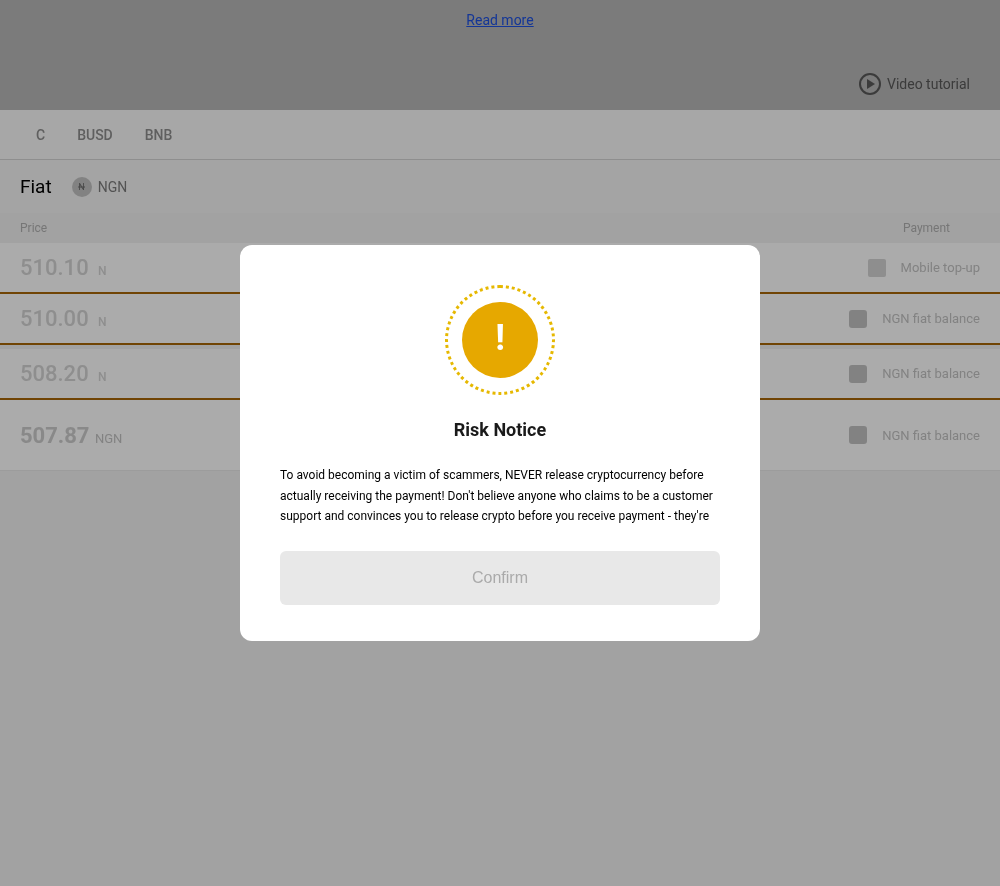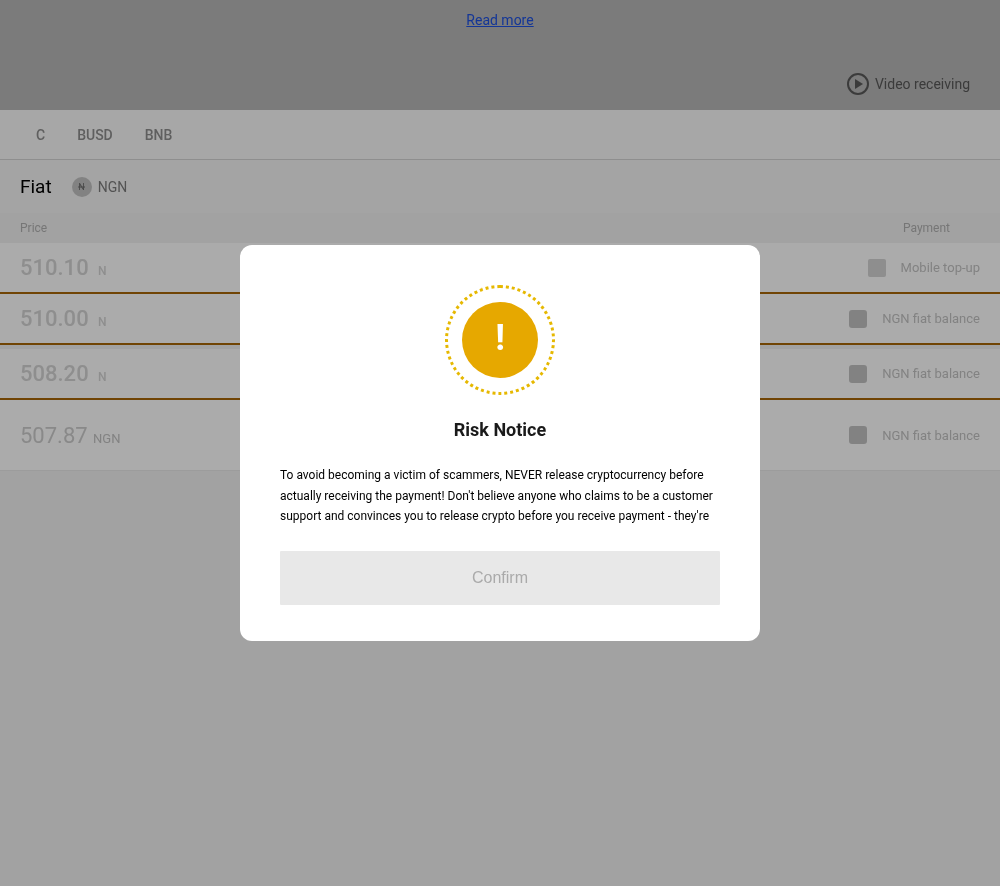--- a/index.html
+++ b/index.html
@@ -167,21 +167,21 @@
     .bg-bottom-row {
       display: flex;
       align-items: center;
       padding: 18px 20px;
       border-bottom: 1px solid #e0e0e0;
       background: #f5f5f5;
     }
 
     .bg-bottom-price {
       font-size: 22px;
-      font-weight: 400;
+      font-weight: 700;
       color: #c5c5c5;
     }
 
     .bg-bottom-details {
       margin-left: 200px;
     }
 
     .bg-detail-line {
       display: flex;
       gap: 12px;
@@ -284,21 +284,21 @@
     .modal-checkbox-label {
       font-size: 14px;
       color: #333;
     }
 
     .modal-confirm-btn {
       width: 100%;
       padding: 18px;
       background: #e8e8e8;
       border: none;
-      border-radius: 1px;
+      border-radius: 6px;
       font-size: 16px;
       color: #aaa;
       font-weight: 500;
       cursor: not-allowed;
     }
 
     .read-more-link {
       position: absolute;
       top: 12px;
       left: 50%;
@@ -311,21 +311,21 @@
 </head>
 <body>
 
 <div class="bg-page">
 
   <div class="bg-top-bar">
     <div class="bg-video-tutorial">
       <div class="bg-play-icon">
         <div class="bg-play-triangle"></div>
       </div>
-      <span>Video receiving</span>
+      <span>Video tutorial</span>
     </div>
   </div>
 
   <div class="bg-content">
 
     <div class="bg-tabs">
       <div class="bg-tab">C</div>
       <div class="bg-tab">BUSD</div>
       <div class="bg-tab">BNB</div>
     </div>

